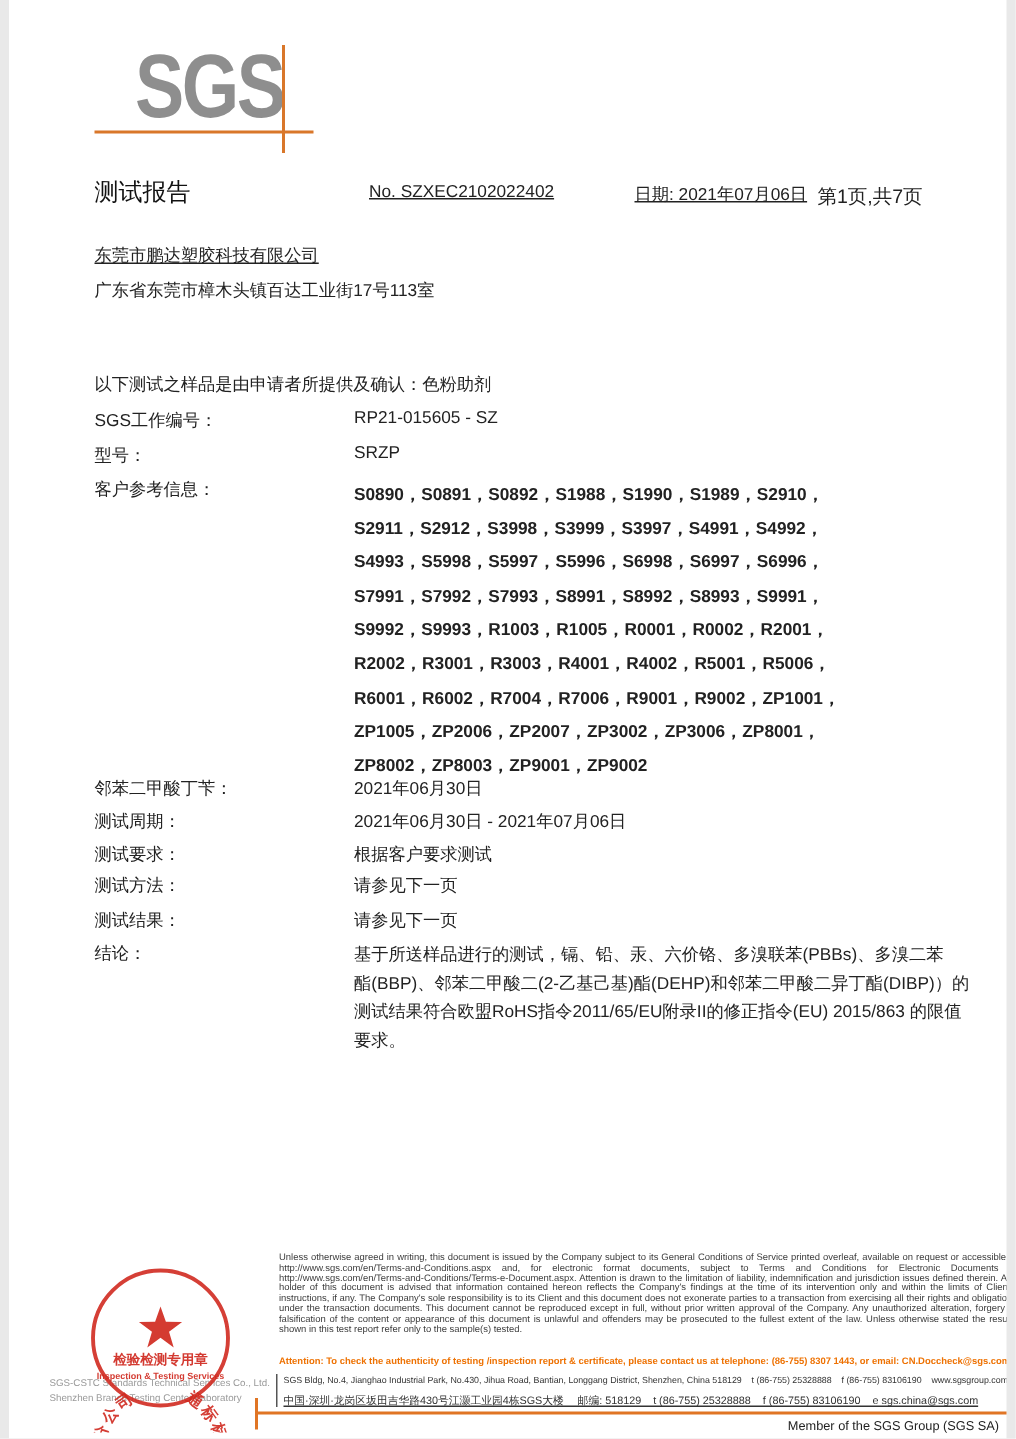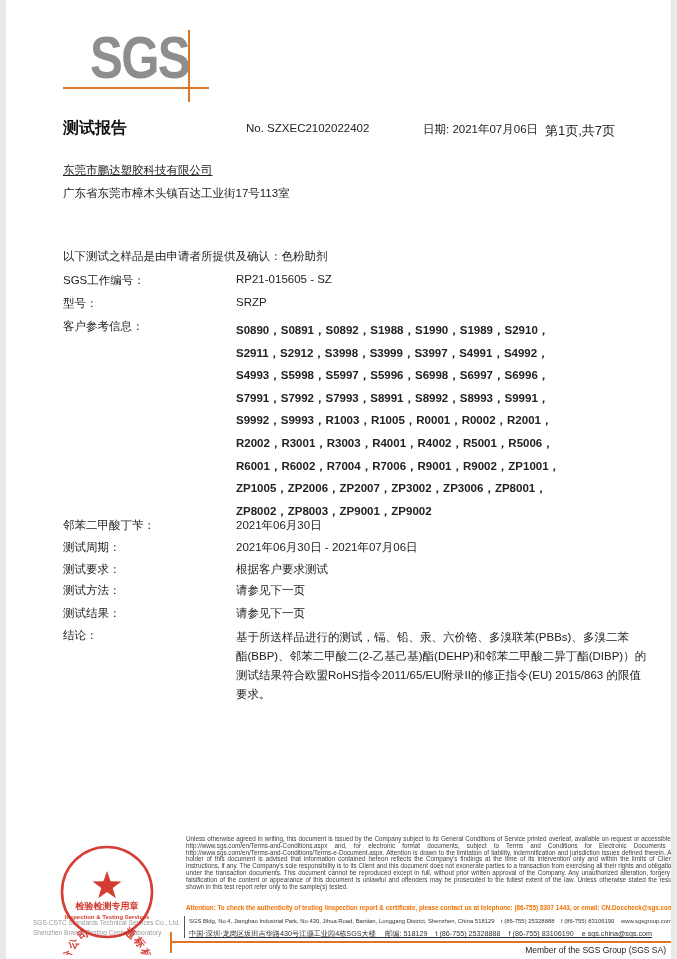--- a/index.html
+++ b/index.html
@@ -10,23 +10,23 @@
   }
   
   .logo-text{
     position:absolute;left:84px;top:28px;
     font-size:60px;font-weight:bold;color:#8e8e8e;letter-spacing:-2px;
     transform:scaleX(0.82);transform-origin:left top;line-height:1;
   }
   .logo-hline{position:absolute;left:57px;top:87px;width:146px;height:2px;background:#d9772a;}
   .logo-vline{position:absolute;left:182px;top:30px;width:2px;height:72px;background:#d9772a;}
   
-  .report-title{position:absolute;left:57px;top:118px;font-size:16px;font-weight:bold;color:#111;}
-  .report-no{position:absolute;left:240px;top:122px;font-size:11.5px;}
-  .report-date{position:absolute;left:417px;top:122px;font-size:11.5px;}
+  .report-title{position:absolute;left:57px;top:118px;font-size:16px;font-weight:normal;color:#111;}
+  .report-no{position:absolute;left:240px;top:122px;font-size:11.5px;text-decoration:underline;}
+  .report-date{position:absolute;left:417px;top:122px;font-size:11.5px;text-decoration:underline;}
   .report-page{position:absolute;left:539px;top:122px;font-size:13px;}
   .company{position:absolute;left:57px;top:163px;font-size:11.5px;text-decoration:underline;}
   .address{position:absolute;left:57px;top:186px;font-size:11.5px;}
   .intro{position:absolute;left:57px;top:249px;font-size:11.5px;}
   .flabel{position:absolute;left:57px;font-size:11.5px;}
   .fvalue{position:absolute;left:230px;font-size:11.5px;}
   .refs{position:absolute;left:230px;top:319px;font-size:11.5px;line-height:22.6px;font-weight:bold;}
   .conclusion{position:absolute;left:230px;top:628px;width:436px;font-size:11.5px;line-height:19px;}
   
   .stamp-svg{position:absolute;left:25px;top:843px;width:155px;height:112px;}

